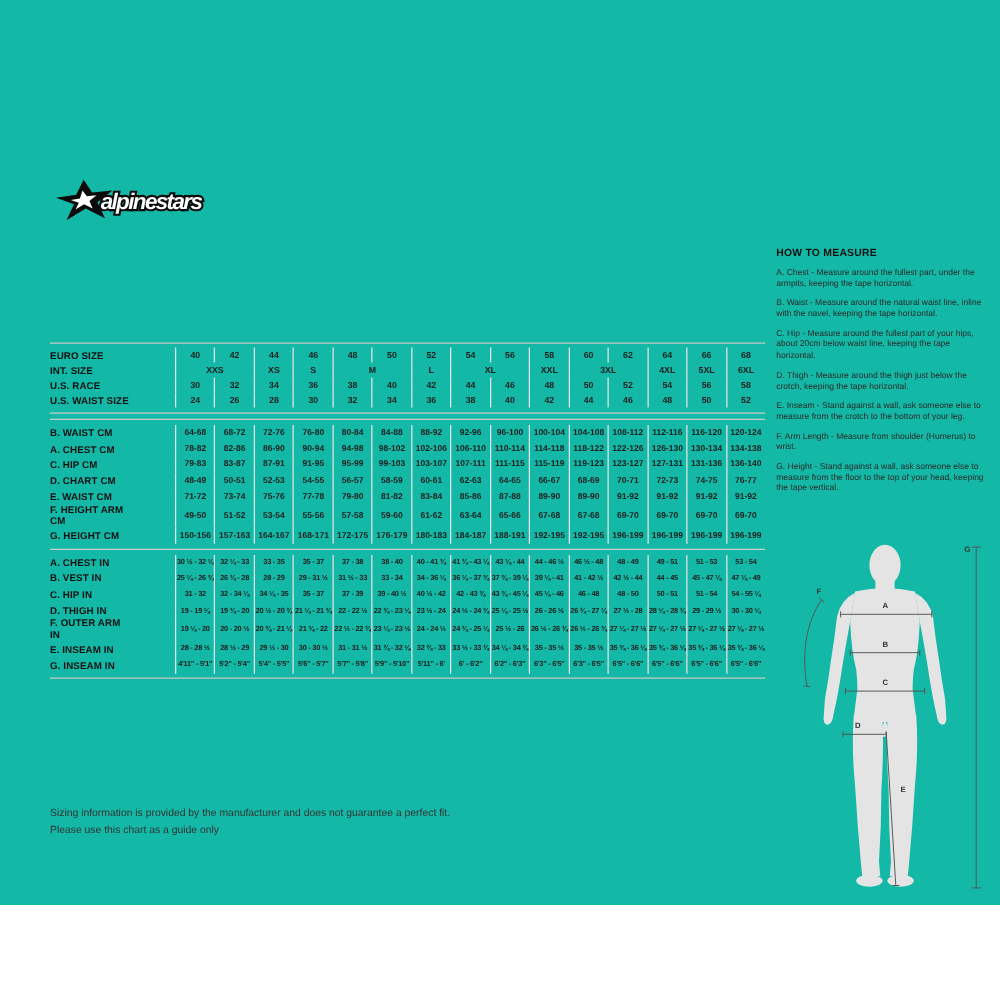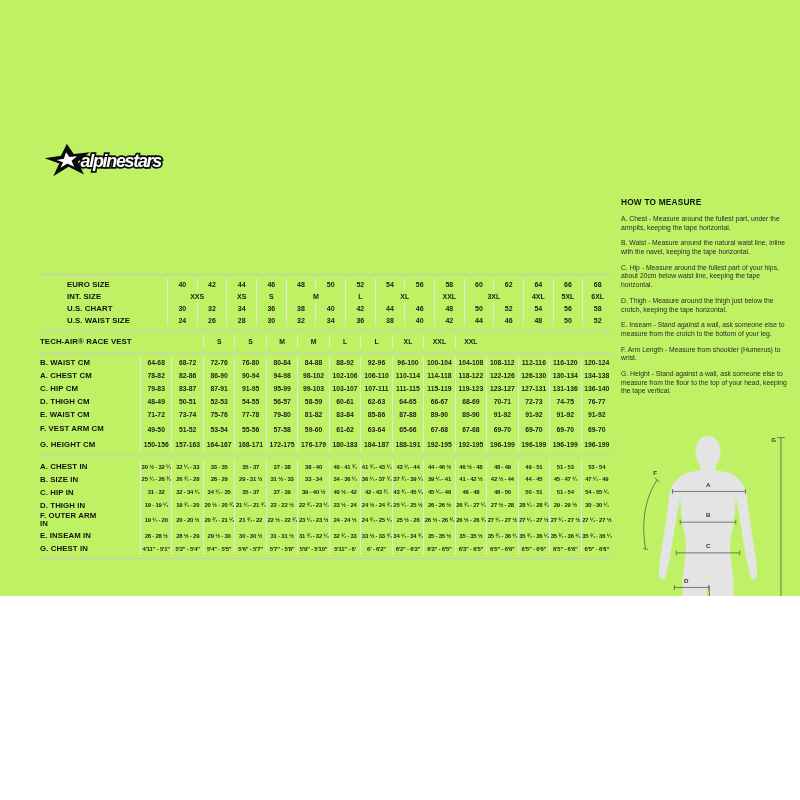--- a/index.html
+++ b/index.html
@@ -1,27 +1,27 @@
 <!DOCTYPE html>
 <html><head>
 <meta charset="utf-8">
 <style>
   html,body{margin:0;padding:0;background:#fff;}
-  .page{position:relative;width:800px;height:596px;background:#bef264;overflow:hidden;
+  .page{position:relative;width:800px;height:724px;background:#14b8a6;overflow:hidden;
         font-family:"Liberation Sans",sans-serif;color:#111;text-decoration:underline;}
   
   .logo{position:absolute;left:43px;top:140px;width:145px;height:40px;}
   
   .title{position:absolute;left:40px;top:248px;font-style:italic;font-size:11.5px;white-space:nowrap;}
   .title .main{font-weight:700;letter-spacing:2.2px;color:#111;}
   .title .sub{font-weight:400;letter-spacing:2.6px;color:#444;margin-left:6px;}
   
   .table{position:absolute;left:40px;top:274px;width:572px;border-top:1px solid #c8c8c8;border-bottom:1px solid #c8c8c8;padding:3px 0;}
   .trow{display:flex;align-items:stretch;}
-  .trow.hdr{height:12px;margin-left:27px;}
+  .trow.hdr{height:12px;}
   .trow.vest{height:12.5px;}
   .trow.body{height:12.8px;}
   .trow.tall{height:18px;}
   .rlabel{flex:0 0 100px;max-width:100px;display:flex;align-items:center;font-size:7.8px;font-weight:700;
           color:#111;white-space:nowrap;letter-spacing:0.1px;}
   .tall .rlabel{white-space:normal;line-height:1.15;padding-right:34px;box-sizing:border-box;}
   .rgrid{flex:1;display:grid;grid-template-columns:repeat(15,1fr);}
   .cell{display:flex;align-items:center;justify-content:center;font-size:6.8px;font-weight:700;
         color:#1c1c1c;border-left:1px solid #e4e4e4;white-space:nowrap;}
   .hdr .cell{font-size:7px;}
@@ -82,21 +82,21 @@
           <div class="cell" style="grid-column: span 1;">L</div>
           <div class="cell" style="grid-column: span 2;">XL</div>
           <div class="cell" style="grid-column: span 1;">XXL</div>
           <div class="cell" style="grid-column: span 2;">3XL</div>
           <div class="cell" style="grid-column: span 1;">4XL</div>
           <div class="cell" style="grid-column: span 1;">5XL</div>
           <div class="cell" style="grid-column: span 1;">6XL</div>
         </div>
       </div>
       <div class="trow hdr">
-        <div class="rlabel">U.S. CHART</div>
+        <div class="rlabel">U.S. RACE</div>
         <div class="rgrid">
           <div class="cell" style="grid-column: span 1;">30</div>
           <div class="cell" style="grid-column: span 1;">32</div>
           <div class="cell" style="grid-column: span 1;">34</div>
           <div class="cell" style="grid-column: span 1;">36</div>
           <div class="cell" style="grid-column: span 1;">38</div>
           <div class="cell" style="grid-column: span 1;">40</div>
           <div class="cell" style="grid-column: span 1;">42</div>
           <div class="cell" style="grid-column: span 1;">44</div>
           <div class="cell" style="grid-column: span 1;">46</div>
@@ -122,40 +122,20 @@
           <div class="cell" style="grid-column: span 1;">40</div>
           <div class="cell" style="grid-column: span 1;">42</div>
           <div class="cell" style="grid-column: span 1;">44</div>
           <div class="cell" style="grid-column: span 1;">46</div>
           <div class="cell" style="grid-column: span 1;">48</div>
           <div class="cell" style="grid-column: span 1;">50</div>
           <div class="cell" style="grid-column: span 1;">52</div>
         </div>
       </div>
       <div class="tdivider"></div>
-      <div class="trow vest">
-        <div class="rlabel">TECH-AIR® RACE VEST</div>
-        <div class="rgrid">
-          <div class="cell empty" style="grid-column: span 1;"></div>
-          <div class="cell empty" style="grid-column: span 1;"></div>
-          <div class="cell" style="grid-column: span 1;">S</div>
-          <div class="cell" style="grid-column: span 1;">S</div>
-          <div class="cell" style="grid-column: span 1;">M</div>
-          <div class="cell" style="grid-column: span 1;">M</div>
-          <div class="cell" style="grid-column: span 1;">L</div>
-          <div class="cell" style="grid-column: span 1;">L</div>
-          <div class="cell" style="grid-column: span 1;">XL</div>
-          <div class="cell" style="grid-column: span 1;">XXL</div>
-          <div class="cell" style="grid-column: span 1;">XXL</div>
-          <div class="cell empty" style="grid-column: span 1;"></div>
-          <div class="cell empty" style="grid-column: span 1;"></div>
-          <div class="cell empty" style="grid-column: span 1;"></div>
-          <div class="cell empty" style="grid-column: span 1;"></div>
-        </div>
-      </div>
       <div class="tdivider"></div>
       <div class="trow body">
         <div class="rlabel">B. WAIST CM</div>
         <div class="rgrid">
           <div class="cell" style="grid-column: span 1;">64-68</div>
           <div class="cell" style="grid-column: span 1;">68-72</div>
           <div class="cell" style="grid-column: span 1;">72-76</div>
           <div class="cell" style="grid-column: span 1;">76-80</div>
           <div class="cell" style="grid-column: span 1;">80-84</div>
           <div class="cell" style="grid-column: span 1;">84-88</div>
@@ -204,21 +184,21 @@
           <div class="cell" style="grid-column: span 1;">111-115</div>
           <div class="cell" style="grid-column: span 1;">115-119</div>
           <div class="cell" style="grid-column: span 1;">119-123</div>
           <div class="cell" style="grid-column: span 1;">123-127</div>
           <div class="cell" style="grid-column: span 1;">127-131</div>
           <div class="cell" style="grid-column: span 1;">131-136</div>
           <div class="cell" style="grid-column: span 1;">136-140</div>
         </div>
       </div>
       <div class="trow body">
-        <div class="rlabel">D. THIGH CM</div>
+        <div class="rlabel">D. CHART CM</div>
         <div class="rgrid">
           <div class="cell" style="grid-column: span 1;">48-49</div>
           <div class="cell" style="grid-column: span 1;">50-51</div>
           <div class="cell" style="grid-column: span 1;">52-53</div>
           <div class="cell" style="grid-column: span 1;">54-55</div>
           <div class="cell" style="grid-column: span 1;">56-57</div>
           <div class="cell" style="grid-column: span 1;">58-59</div>
           <div class="cell" style="grid-column: span 1;">60-61</div>
           <div class="cell" style="grid-column: span 1;">62-63</div>
           <div class="cell" style="grid-column: span 1;">64-65</div>
@@ -244,21 +224,21 @@
           <div class="cell" style="grid-column: span 1;">87-88</div>
           <div class="cell" style="grid-column: span 1;">89-90</div>
           <div class="cell" style="grid-column: span 1;">89-90</div>
           <div class="cell" style="grid-column: span 1;">91-92</div>
           <div class="cell" style="grid-column: span 1;">91-92</div>
           <div class="cell" style="grid-column: span 1;">91-92</div>
           <div class="cell" style="grid-column: span 1;">91-92</div>
         </div>
       </div>
       <div class="trow body tall">
-        <div class="rlabel">F. VEST ARM CM</div>
+        <div class="rlabel">F. HEIGHT ARM CM</div>
         <div class="rgrid">
           <div class="cell" style="grid-column: span 1;">49-50</div>
           <div class="cell" style="grid-column: span 1;">51-52</div>
           <div class="cell" style="grid-column: span 1;">53-54</div>
           <div class="cell" style="grid-column: span 1;">55-56</div>
           <div class="cell" style="grid-column: span 1;">57-58</div>
           <div class="cell" style="grid-column: span 1;">59-60</div>
           <div class="cell" style="grid-column: span 1;">61-62</div>
           <div class="cell" style="grid-column: span 1;">63-64</div>
           <div class="cell" style="grid-column: span 1;">65-66</div>
@@ -305,21 +285,21 @@
           <div class="cell" style="grid-column: span 1;">43 ¼ - 44</div>
           <div class="cell" style="grid-column: span 1;">44 - 46 ½</div>
           <div class="cell" style="grid-column: span 1;">46 ½ - 48</div>
           <div class="cell" style="grid-column: span 1;">48 - 49</div>
           <div class="cell" style="grid-column: span 1;">49 - 51</div>
           <div class="cell" style="grid-column: span 1;">51 - 53</div>
           <div class="cell" style="grid-column: span 1;">53 - 54</div>
         </div>
       </div>
       <div class="trow body inrow">
-        <div class="rlabel">B. SIZE IN</div>
+        <div class="rlabel">B. VEST IN</div>
         <div class="rgrid">
           <div class="cell" style="grid-column: span 1;">25 ¼ - 26 ¾</div>
           <div class="cell" style="grid-column: span 1;">26 ¾ - 28</div>
           <div class="cell" style="grid-column: span 1;">28 - 29</div>
           <div class="cell" style="grid-column: span 1;">29 - 31 ½</div>
           <div class="cell" style="grid-column: span 1;">31 ½ - 33</div>
           <div class="cell" style="grid-column: span 1;">33 - 34</div>
           <div class="cell" style="grid-column: span 1;">34 - 36 ¼</div>
           <div class="cell" style="grid-column: span 1;">36 ¼ - 37 ¾</div>
           <div class="cell" style="grid-column: span 1;">37 ¾ - 39 ¼</div>
@@ -405,21 +385,21 @@
           <div class="cell" style="grid-column: span 1;">34 ¼ - 34 ¾</div>
           <div class="cell" style="grid-column: span 1;">35 - 35 ½</div>
           <div class="cell" style="grid-column: span 1;">35 - 35 ½</div>
           <div class="cell" style="grid-column: span 1;">35 ¾ - 36 ¼</div>
           <div class="cell" style="grid-column: span 1;">35 ¾ - 36 ¼</div>
           <div class="cell" style="grid-column: span 1;">35 ¾ - 36 ¼</div>
           <div class="cell" style="grid-column: span 1;">35 ¾ - 36 ¼</div>
         </div>
       </div>
       <div class="trow body inrow">
-        <div class="rlabel">G. CHEST IN</div>
+        <div class="rlabel">G. INSEAM IN</div>
         <div class="rgrid">
           <div class="cell" style="grid-column: span 1;">4'11" - 5'1"</div>
           <div class="cell" style="grid-column: span 1;">5'2" - 5'4"</div>
           <div class="cell" style="grid-column: span 1;">5'4" - 5'5"</div>
           <div class="cell" style="grid-column: span 1;">5'6" - 5'7"</div>
           <div class="cell" style="grid-column: span 1;">5'7" - 5'8"</div>
           <div class="cell" style="grid-column: span 1;">5'9" - 5'10"</div>
           <div class="cell" style="grid-column: span 1;">5'11" - 6'</div>
           <div class="cell" style="grid-column: span 1;">6' - 6'2"</div>
           <div class="cell" style="grid-column: span 1;">6'2" - 6'3"</div>
@@ -488,14 +468,18 @@
       <text x="83" y="59">A</text>
       <text x="83" y="91">B</text>
       <text x="83" y="123">C</text>
       <text x="60" y="159">D</text>
       <text x="98" y="212">E</text>
       <text x="28" y="47">F</text>
       <text x="151" y="12">G</text>
     </g>
   </svg>
 
+  <div class="footer">
+    <div>Sizing information is provided by the manufacturer and does not guarantee a perfect fit.</div>
+    <div>Please use this chart as a guide only</div>
+  </div>
 
 </div>
 
 </body></html>

